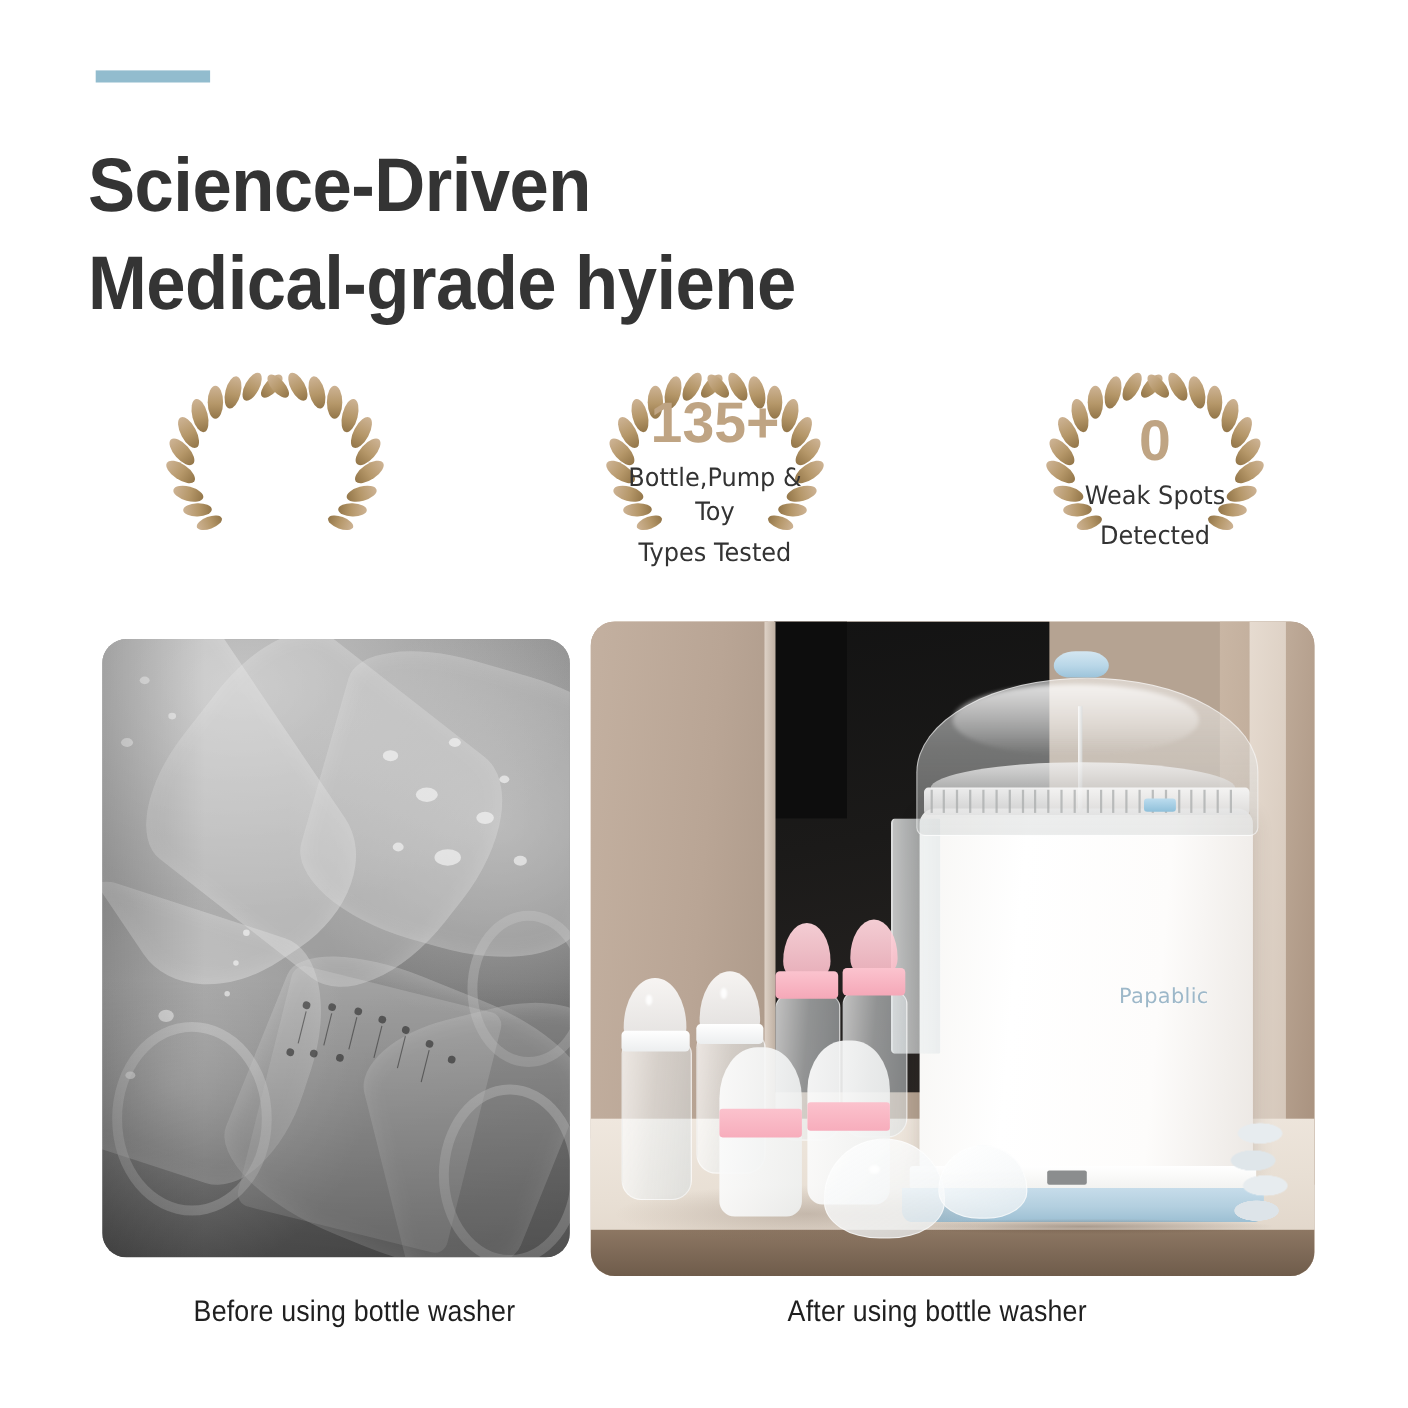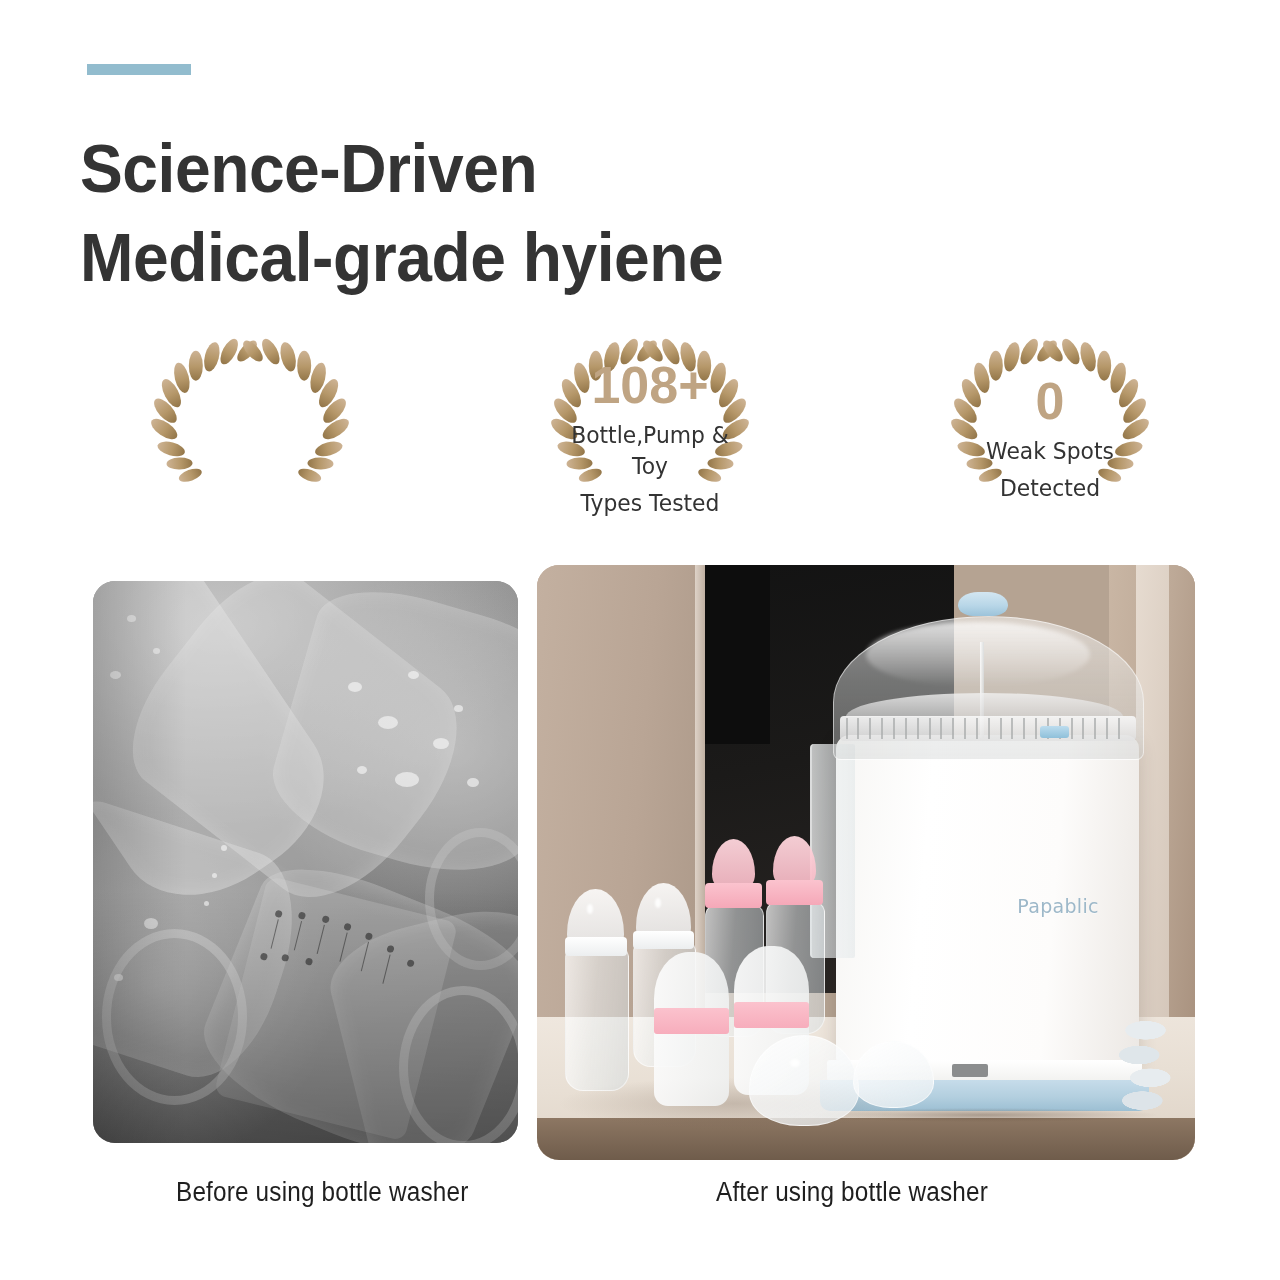--- a/index.html
+++ b/index.html
@@ -602,21 +602,21 @@
                 <ellipse cx="0" cy="0" rx="6" ry="13" transform="rotate(20)"></ellipse>
               </g>
             <g transform="rotate(-124) translate(0,-72)">
                 <ellipse cx="0" cy="0" rx="5.5" ry="12" transform="rotate(14)"></ellipse>
               </g>
           </g>
         </g>
       </g>
     </svg>
     <div class="badge-text">
-      <span class="badge-number">108+</span>
+      <span class="badge-number">135+</span>
       <span class="badge-caption">Bottle,Pump &amp; Toy</span>
       <span class="badge-caption">Types Tested</span>
     </div>
   </div>
 
   <div class="badge">
     <svg class="wreath" viewBox="0 0 300 195">
       <g fill="url(#lg1)">
         <g transform="translate(150,100)">
           <g>

